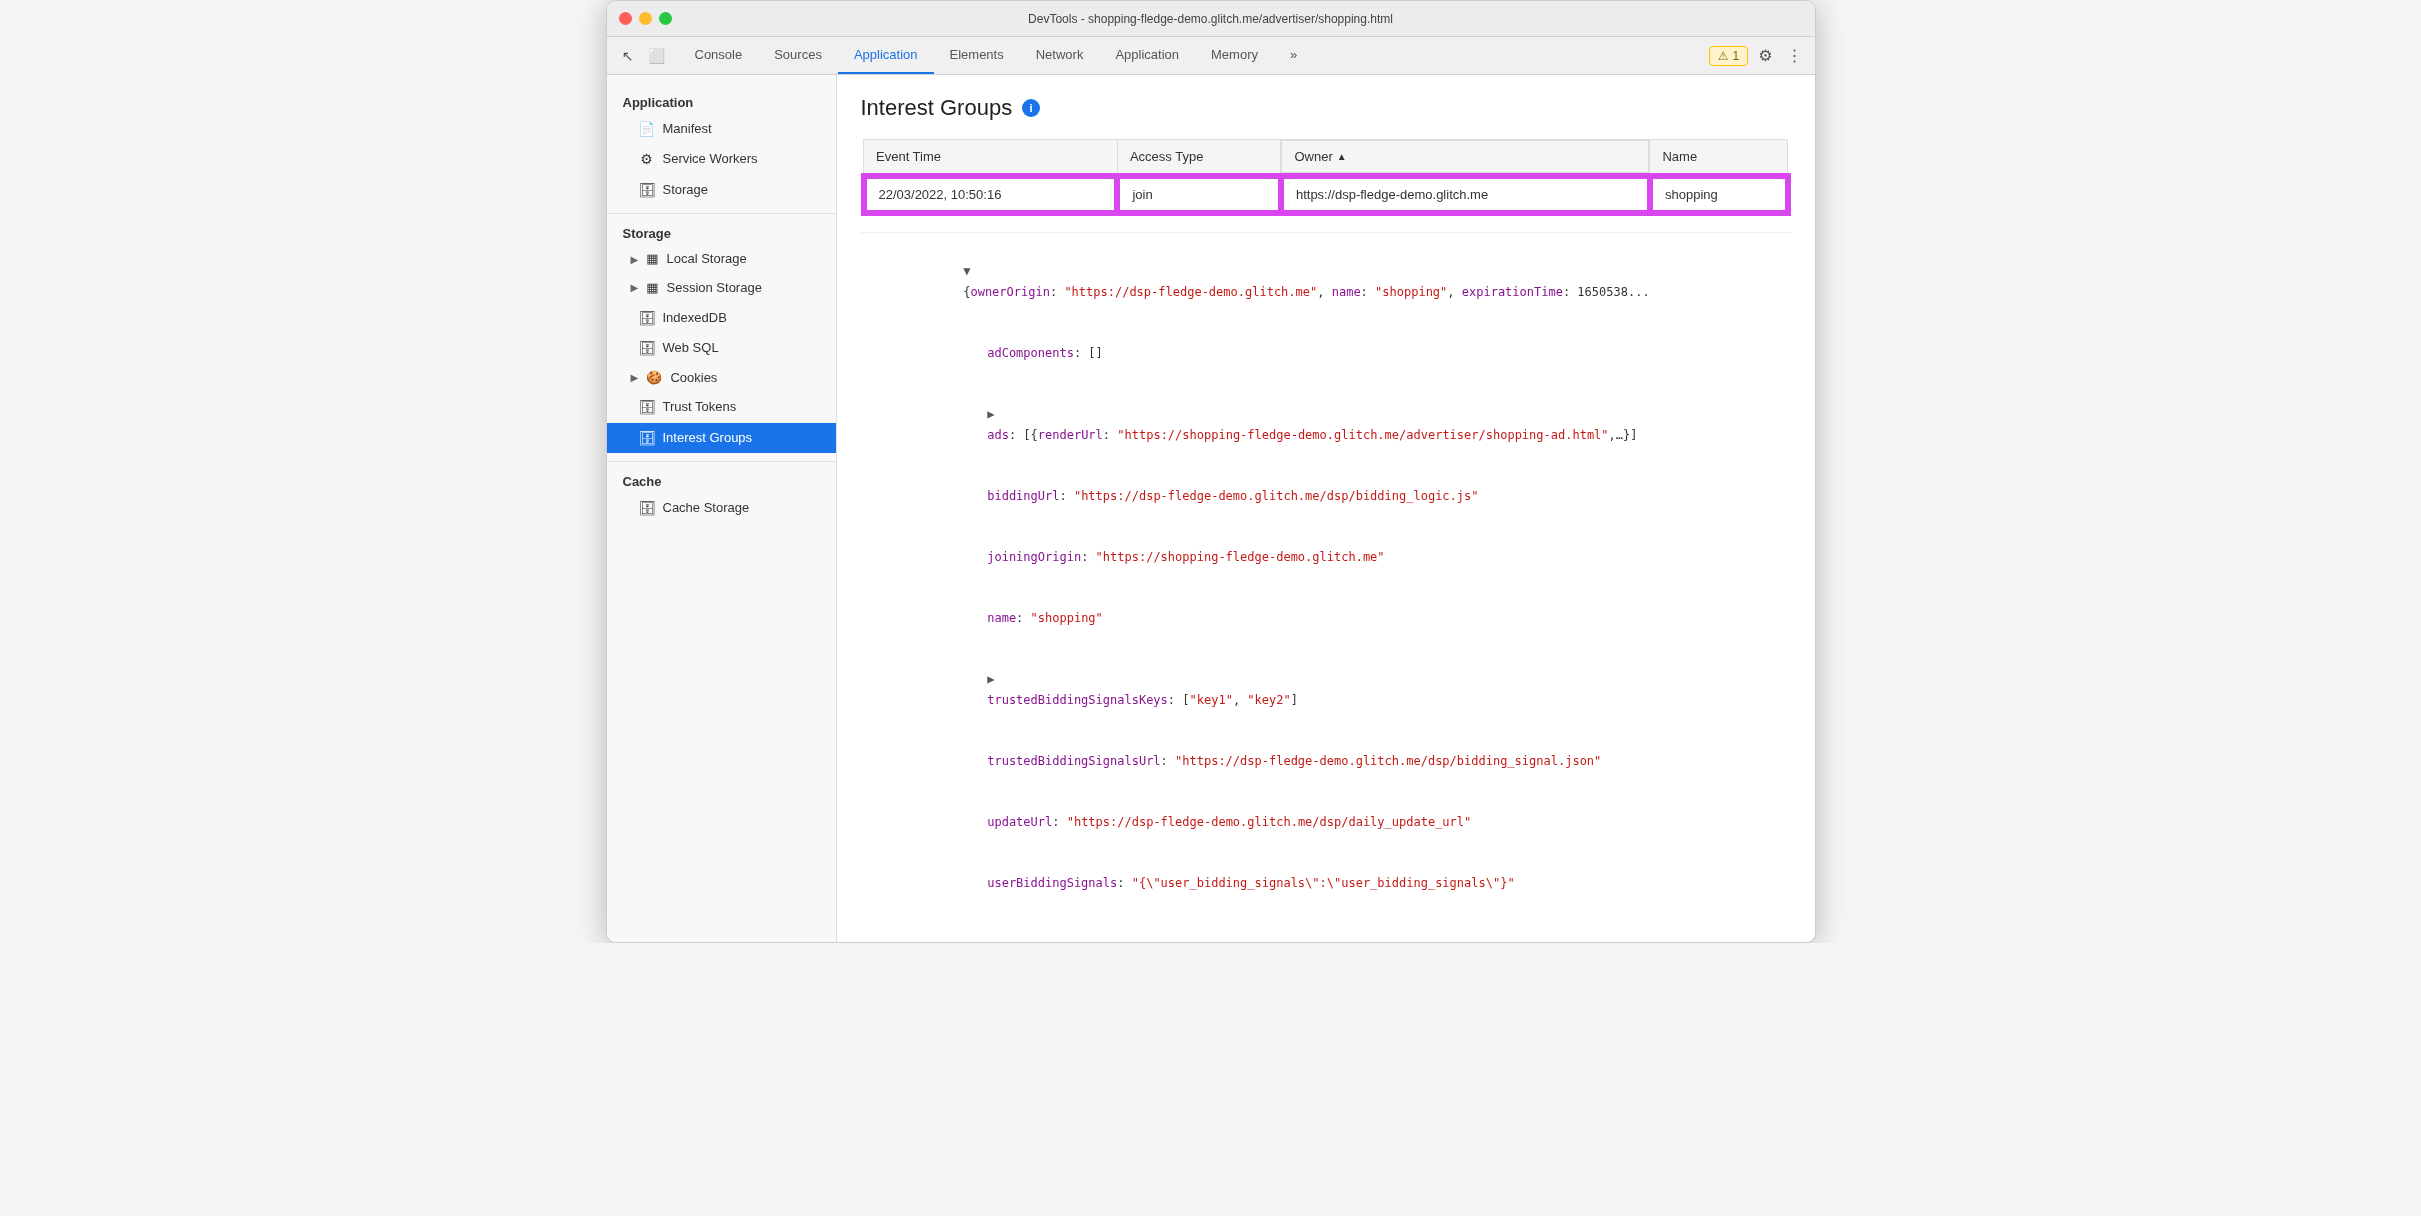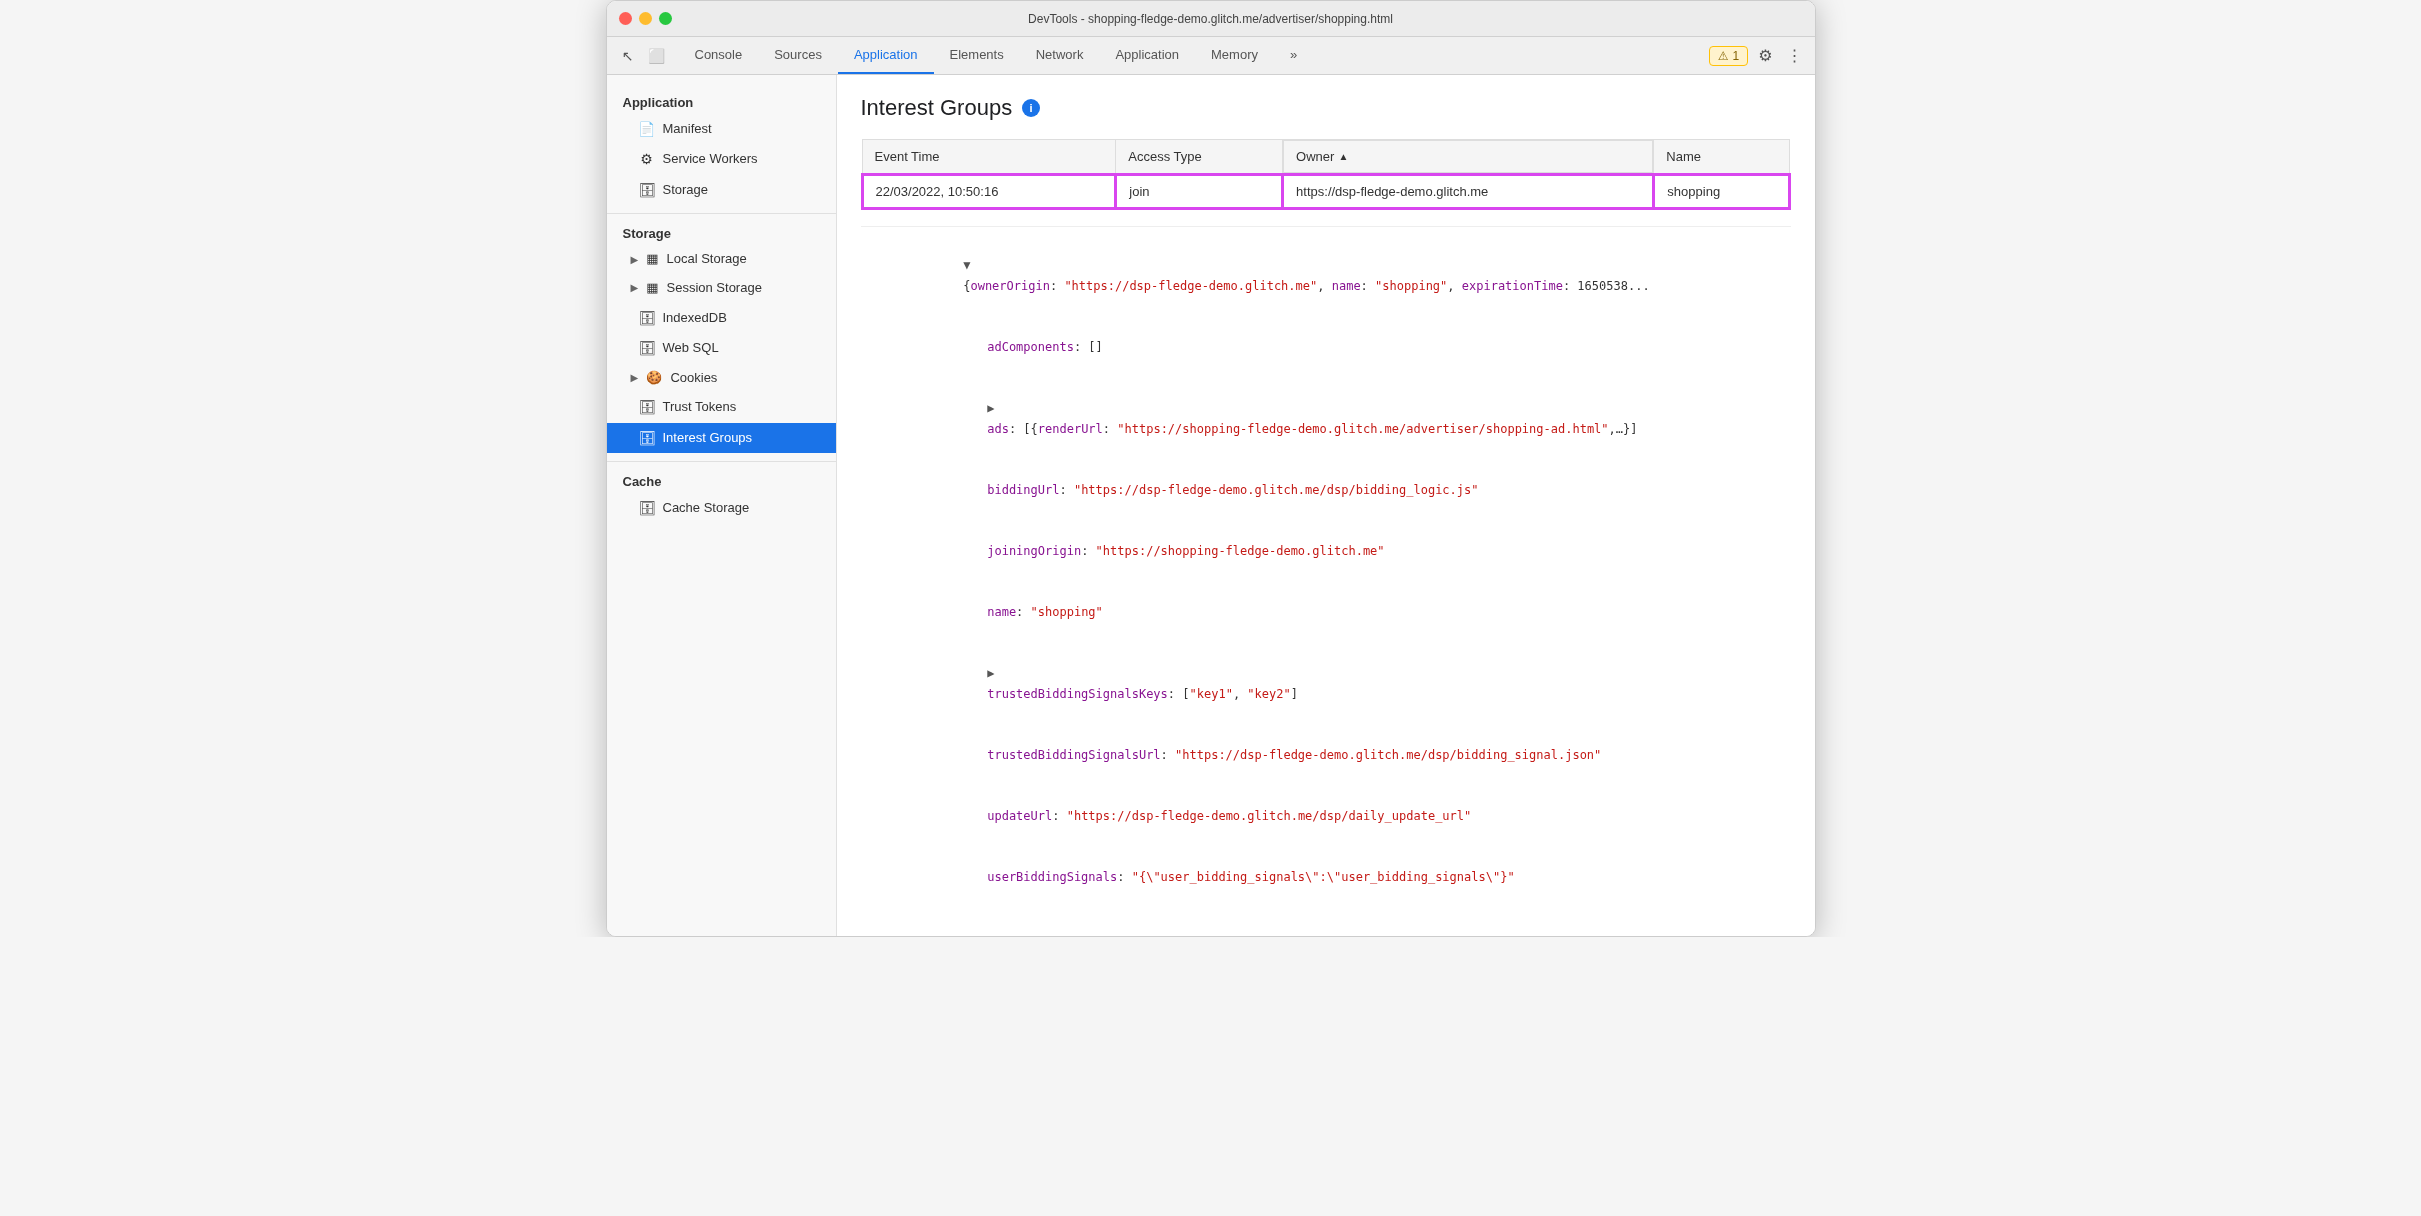--- a/index.html
+++ b/index.html
@@ -224,21 +224,21 @@
     .data-table th {
       background: #f5f5f5;
       border: 1px solid #ddd;
       padding: 8px 12px;
       text-align: left;
       font-weight: 500;
       color: #333;
       white-space: nowrap;
     }
     .data-table td {
-      border: 3px solid #d946ef;
+      border: 6px solid #d946ef;
       padding: 8px 12px;
       color: #333;
     }
     
     .json-viewer {
       font-family: "SF Mono", "Monaco", "Menlo", monospace;
       font-size: 12px;
       line-height: 1.7;
       background: #fff;
       padding: 8px 0;

